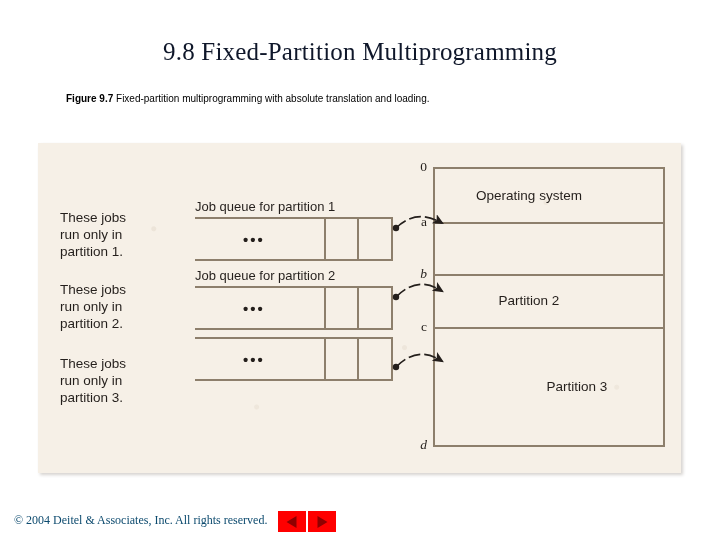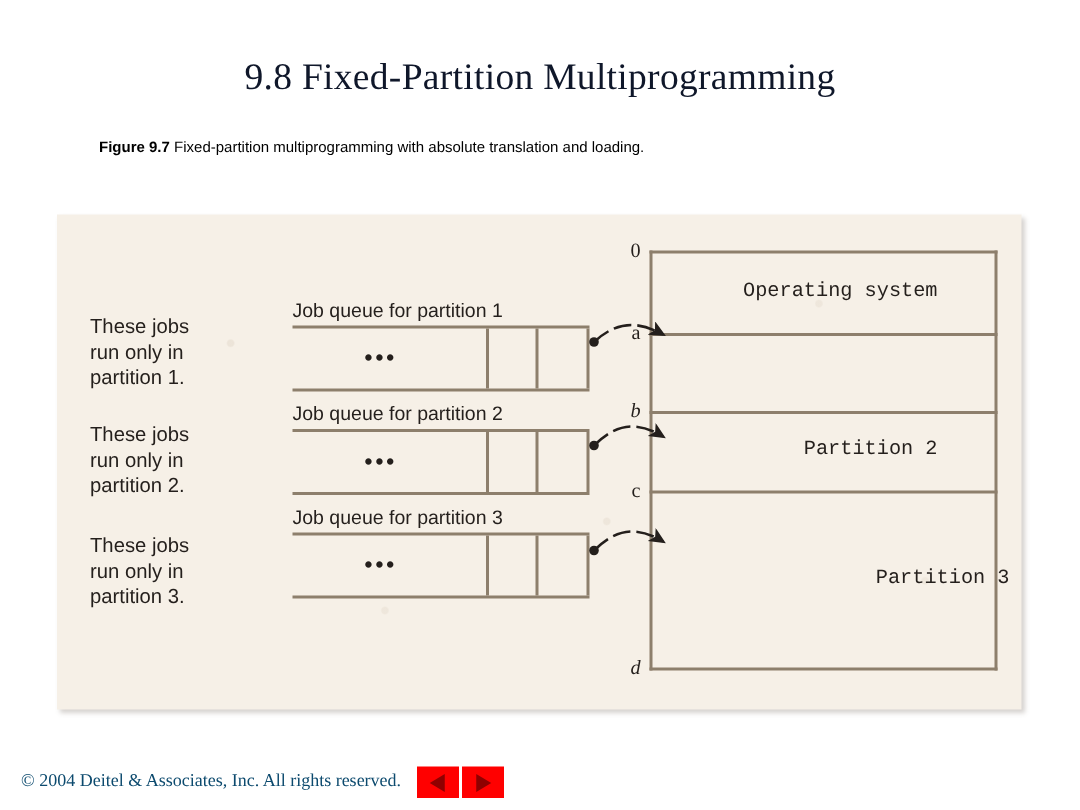--- a/index.html
+++ b/index.html
@@ -168,24 +168,24 @@
     font-style: italic;
     color: #241f1c;
     line-height: 1;
     transform: translateY(-50%);
     font-family: "Liberation Serif", serif;
   }
   .mem-addr.upright { font-style: normal; }
   .mem-label {
     position: absolute;
     width: 192px;
-    text-align: right;
+    text-align: center;
     font-size: 13.5px;
     color: #241f1c;
-    font-family: Liberation Mono, monospace;
+    font-family: Liberation Sans, sans-serif;
     transform: translateY(-50%);
   }
 
   
   #arrows-svg {
     position: absolute;
     left: 0; top: 0;
     width: 643px; height: 330px;
     z-index: 4;
     pointer-events: none;
@@ -273,21 +273,20 @@
       <div class="queue-title">Job queue for partition 2</div>
       <div class="queue-box">
         <div class="queue-ellipsis">•••</div>
         <div class="queue-cell-div qd-a"></div>
         <div class="queue-cell-div qd-b"></div>
         <div class="queue-cell-div qd-c"></div>
       </div>
     </div>
 
     <div class="queue-group" id="queue-group-3">
-      <div class="queue-title">Job queue for partition 3</div>
       <div class="queue-box">
         <div class="queue-ellipsis">•••</div>
         <div class="queue-cell-div qd-a"></div>
         <div class="queue-cell-div qd-b"></div>
         <div class="queue-cell-div qd-c"></div>
       </div>
     </div>
 
     <div id="memory-map">
       <div class="mem-axis"></div>

